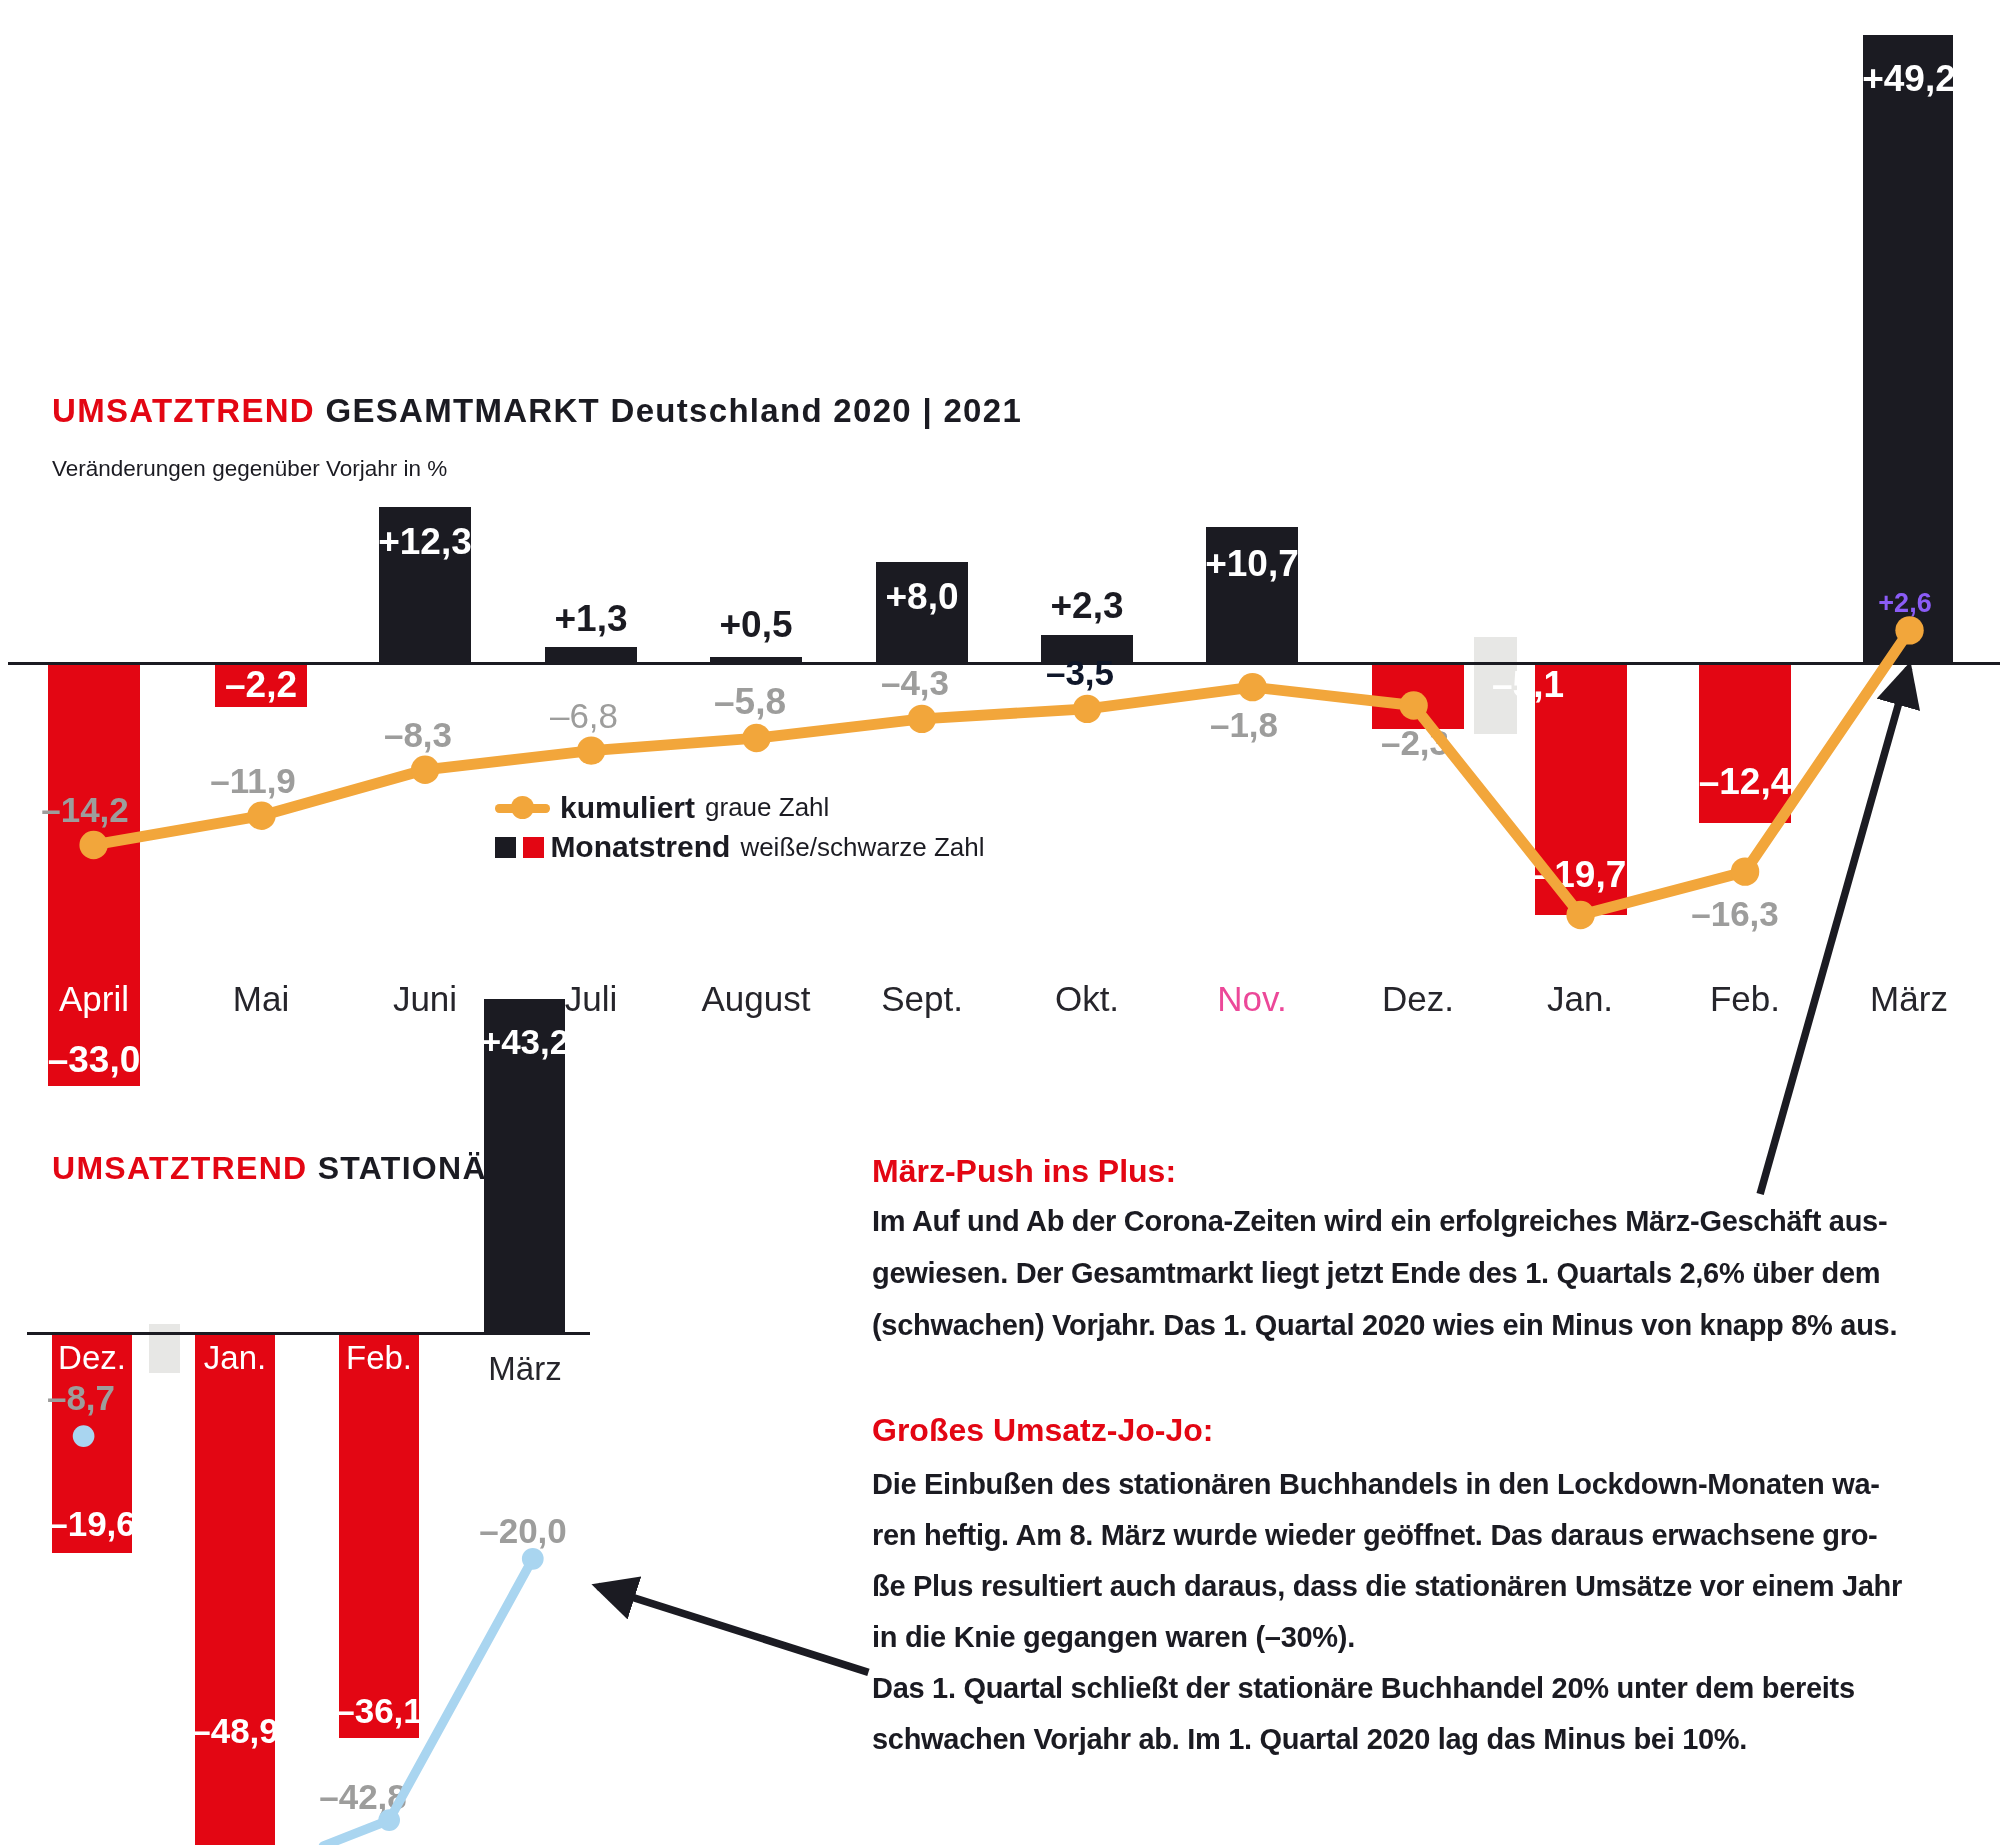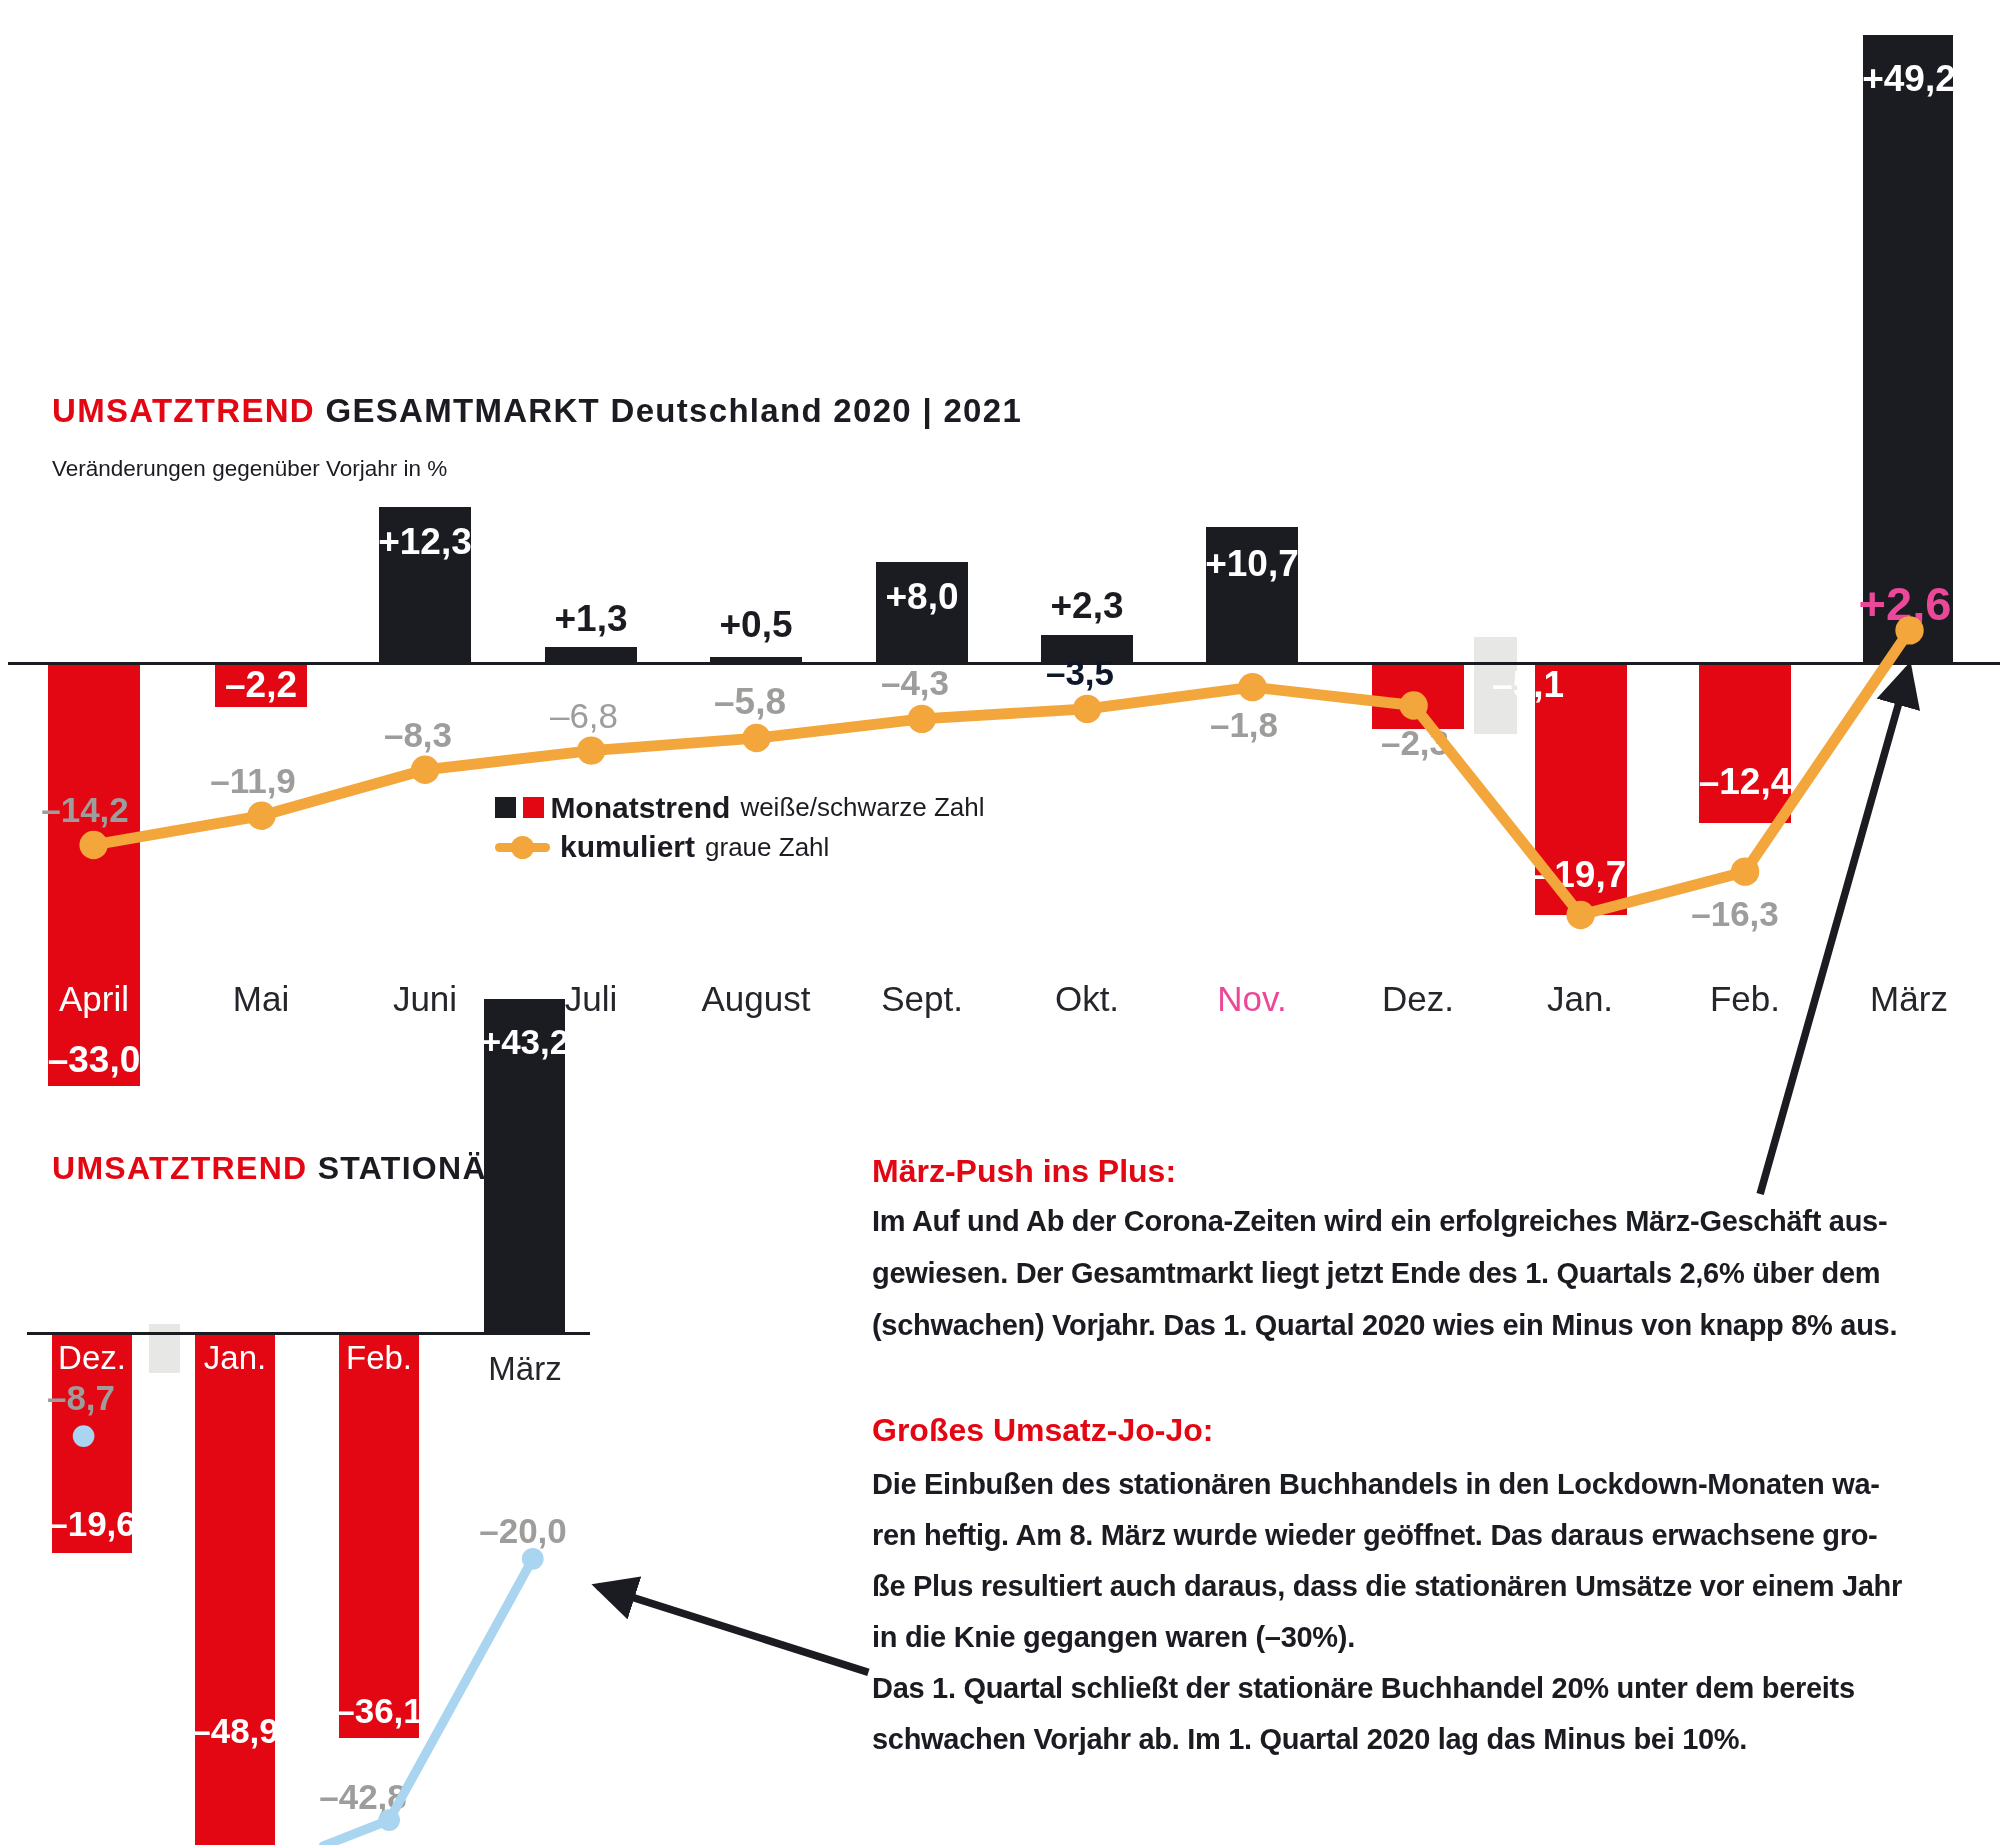--- a/index.html
+++ b/index.html
@@ -29,32 +29,32 @@
 <div id="canvas">
 
   <div class="h1">
     <span class="red">UMSATZTREND</span>
     <span>GESAMTMARKT Deutschland 2020 | 2021</span>
   </div>
   <div class="subtitle">Veränderungen gegenüber Vorjahr in %</div>
 
   <div class="legend">
     <div class="legend-row">
-      <span class="sq" style="background:#1b1b22"></span>
-      <span class="sq" style="background:#e30613"></span>
-      <span class="legend-bold">Monatstrend</span>
-      <span class="legend-note">weiße/schwarze Zahl</span>
-    </div>
-    <div class="legend-row">
       <span class="legend-line">
           <span class="bar"></span>
           <span class="dot"></span>
         </span>
       <span class="legend-bold">kumuliert</span>
       <span class="legend-note">graue Zahl</span>
+    </div>
+    <div class="legend-row">
+      <span class="sq" style="background:#1b1b22"></span>
+      <span class="sq" style="background:#e30613"></span>
+      <span class="legend-bold">Monatstrend</span>
+      <span class="legend-note">weiße/schwarze Zahl</span>
     </div>
   </div>
 
   <div class="h2">
     <span class="red">UMSATZTREND</span>
     <span>STATIONÄR</span>
   </div>
 
   <div class="ann-head" style="top:1152px">März-Push ins Plus:</div>
   <div class="ann-line" style="top:1202px">Im Auf und Ab der Corona-Zeiten wird ein erfolgreiches März-Geschäft aus-</div>
@@ -110,21 +110,21 @@
     <div style="position: absolute; left: 85px; top: 810px; transform: translate(-50%, -50%); color: rgb(157, 157, 156); font-size: 35px; font-weight: bold; white-space: nowrap; z-index: 3; text-align: center;">–14,2</div>
     <div style="position: absolute; left: 253px; top: 781px; transform: translate(-50%, -50%); color: rgb(157, 157, 156); font-size: 35px; font-weight: bold; white-space: nowrap; z-index: 3;">–11,9</div>
     <div style="position: absolute; left: 418px; top: 735px; transform: translate(-50%, -50%); color: rgb(157, 157, 156); font-size: 35px; font-weight: bold; white-space: nowrap; z-index: 3;">–8,3</div>
     <div style="position: absolute; left: 584px; top: 716px; transform: translate(-50%, -50%); color: rgb(157, 157, 156); font-size: 35px; font-weight: normal; white-space: nowrap; z-index: 3;">–6,8</div>
     <div style="position: absolute; left: 750px; top: 702px; transform: translate(-50%, -50%); color: rgb(157, 157, 156); font-size: 37px; font-weight: bold; white-space: nowrap; z-index: 3;">–5,8</div>
     <div style="position: absolute; left: 915px; top: 683px; transform: translate(-50%, -50%); color: rgb(157, 157, 156); font-size: 35px; font-weight: bold; white-space: nowrap; z-index: 3;">–4,3</div>
     <div style="position: absolute; left: 1080px; top: 673px; transform: translate(-50%, -50%); color: #0f172a; font-size: 35px; font-weight: bold; white-space: nowrap; z-index: 3;">–3,5</div>
     <div style="position: absolute; left: 1244px; top: 725px; transform: translate(-50%, -50%); color: rgb(157, 157, 156); font-size: 35px; font-weight: bold; white-space: nowrap; z-index: 3;">–1,8</div>
     <div style="position: absolute; left: 1415px; top: 743px; transform: translate(-50%, -50%); color: rgb(157, 157, 156); font-size: 35px; font-weight: bold; white-space: nowrap; z-index: 3;">–2,3</div>
     <div style="position: absolute; left: 1735px; top: 914px; transform: translate(-50%, -50%); color: rgb(157, 157, 156); font-size: 35px; font-weight: bold; white-space: nowrap; z-index: 3;">–16,3</div>
-    <div style="position: absolute; left: 1905px; top: 603px; transform: translate(-50%, -50%); color: #ec4899; font-size: 47px; font-weight: bold; white-space: nowrap; z-index: 3; text-align: center;">+2,6</div>
+    <div style="position: absolute; left: 1905px; top: 603px; transform: translate(-50%, -50%); color: #8b5cf6; font-size: 27px; font-weight: bold; white-space: nowrap; z-index: 3; text-align: center;">+2,6</div>
     <div style="position: absolute; left: 27px; top: 1332px; width: 563px; height: 3.3px; background: rgb(27, 27, 34); z-index: 2;"></div>
     <div style="position: absolute; left: 149px; top: 1324px; width: 31px; height: 49px; background: rgb(231, 231, 229); z-index: 1;"></div>
     <div style="position: absolute; left: 52px; top: 1333px; width: 80px; height: 220px; background: rgb(227, 6, 19); z-index: 1;"></div>
     <div style="position: absolute; left: 92px; top: 1524px; transform: translate(-50%, -50%); color: rgb(255, 255, 255); font-size: 35px; font-weight: bold; white-space: nowrap; z-index: 3;">–19,6</div>
     <div style="position: absolute; left: 92px; top: 1358px; transform: translate(-50%, -50%); color: rgb(255, 255, 255); font-size: 33px; font-weight: normal; white-space: nowrap; z-index: 3;">Dez.</div>
     <div style="position: absolute; left: 195px; top: 1333px; width: 80px; height: 513px; background: rgb(227, 6, 19); z-index: 1;"></div>
     <div style="position: absolute; left: 235px; top: 1731px; transform: translate(-50%, -50%); color: rgb(255, 255, 255); font-size: 35px; font-weight: bold; white-space: nowrap; z-index: 3;">–48,9</div>
     <div style="position: absolute; left: 235px; top: 1358px; transform: translate(-50%, -50%); color: rgb(255, 255, 255); font-size: 33px; font-weight: normal; white-space: nowrap; z-index: 3;">Jan.</div>
     <div style="position: absolute; left: 339px; top: 1333px; width: 80px; height: 405px; background: rgb(227, 6, 19); z-index: 1;"></div>
     <div style="position: absolute; left: 379px; top: 1711px; transform: translate(-50%, -50%); color: rgb(255, 255, 255); font-size: 35px; font-weight: bold; white-space: nowrap; z-index: 3;">–36,1</div>

